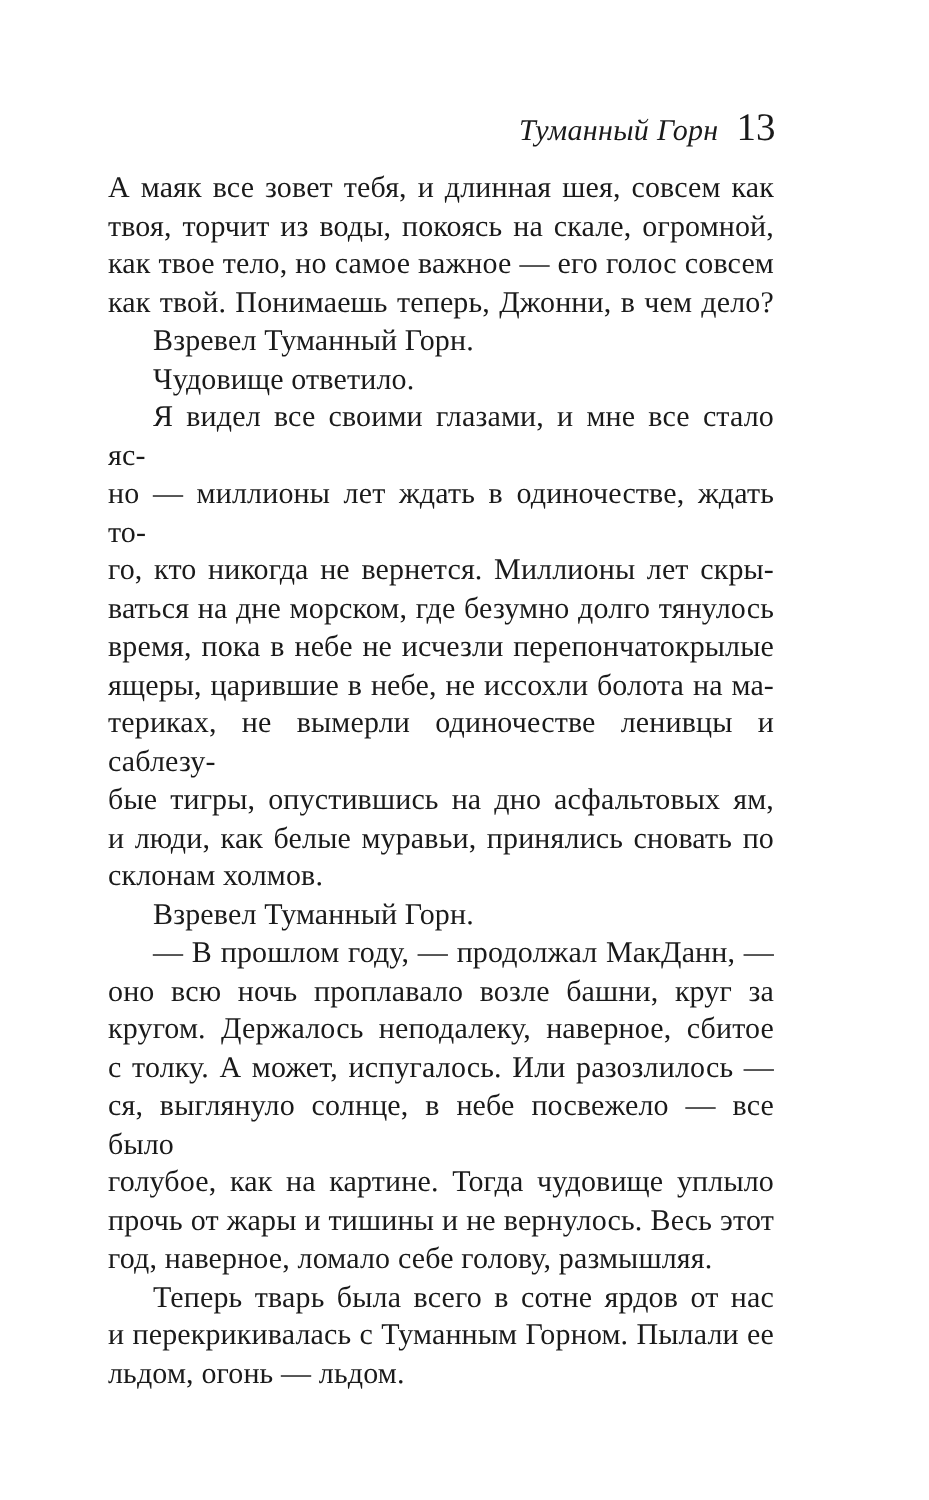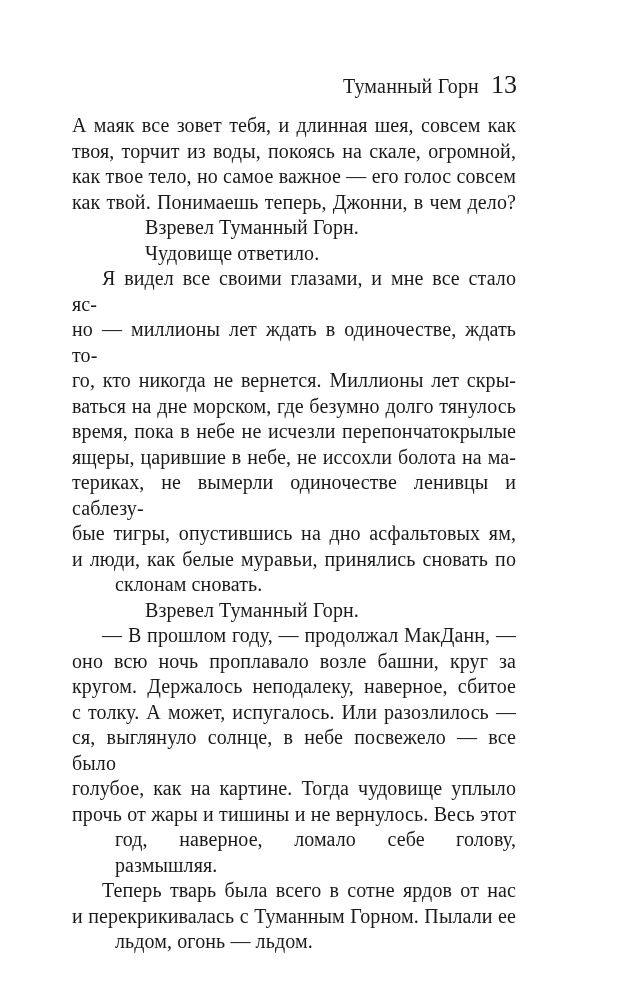--- a/index.html
+++ b/index.html
@@ -19,20 +19,21 @@
   .running-header {
     position: absolute;
     top: 70px;
     right: 102px;
     display: flex;
     align-items: baseline;
     gap: 12px;
     white-space: nowrap;
   }
   .running-title {
+    font-style: italic;
     font-size: 20px;
     letter-spacing: 0.2px;
   }
   .page-number {
     font-style: normal;
     font-size: 26px;
   }
   .page-body {
     position: absolute;
     top: 113px;
@@ -41,21 +42,20 @@
     font-size: 20px;
     letter-spacing: 0.1px;
   }
   .line {
     line-height: 25.5px;
     text-align: justify;
     text-align-last: justify;
   }
   .line.last {
     text-align-last: left;
-    margin-left: 43px;
   }
   .line.indent {
     text-indent: 30px;
   }
 </style>
 </head>
 <body>
 
 <div class="page">
   <div class="running-header">
@@ -71,21 +71,21 @@
       <div class="line indent last">Чудовище ответило.</div>
       <div class="line indent">Я видел все своими глазами, и мне все стало яс-</div>
       <div class="line">но — миллионы лет ждать в одиночестве, ждать то-</div>
       <div class="line">го, кто никогда не вернется. Миллионы лет скры-</div>
       <div class="line">ваться на дне морском, где безумно долго тянулось</div>
       <div class="line">время, пока в небе не исчезли перепончатокрылые</div>
       <div class="line">ящеры, царившие в небе, не иссохли болота на ма-</div>
       <div class="line">териках, не вымерли одиночестве ленивцы и саблезу-</div>
       <div class="line">бые тигры, опустившись на дно асфальтовых ям,</div>
       <div class="line">и люди, как белые муравьи, принялись сновать по</div>
-      <div class="line last">склонам сновать.</div>
+      <div class="line last">склонам холмов.</div>
       <div class="line indent last">Взревел Туманный Горн.</div>
       <div class="line indent">— В прошлом году, — продолжал МакДанн, —</div>
       <div class="line">оно всю ночь проплавало возле башни, круг за</div>
       <div class="line">кругом. Держалось неподалеку, наверное, сбитое</div>
       <div class="line">с толку. А может, испугалось. Или разозлилось —</div>
       <div class="line">ся, выглянуло солнце, в небе посвежело — все было</div>
       <div class="line">голубое, как на картине. Тогда чудовище уплыло</div>
       <div class="line">прочь от жары и тишины и не вернулось. Весь этот</div>
       <div class="line last">год, наверное, ломало себе голову, размышляя.</div>
       <div class="line indent">Теперь тварь была всего в сотне ярдов от нас</div>

